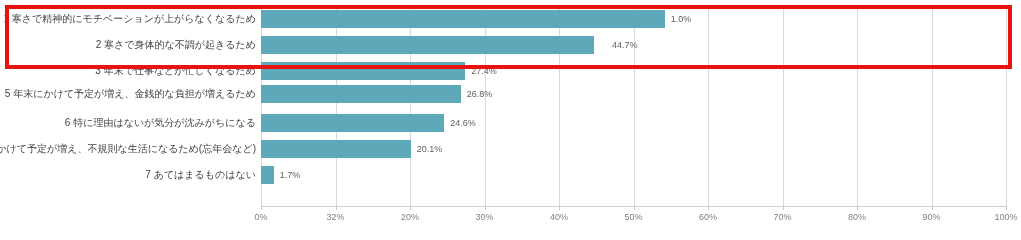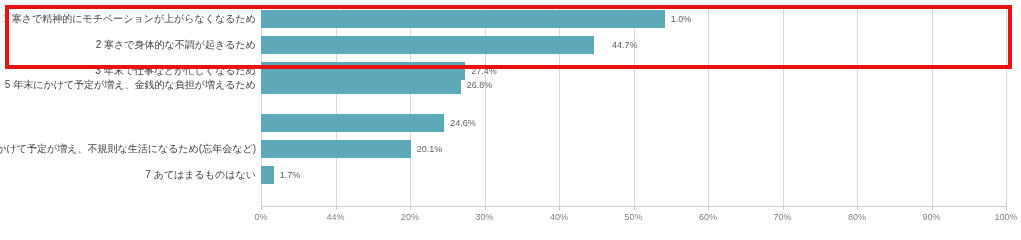--- a/index.html
+++ b/index.html
@@ -134,46 +134,47 @@
       <div class="row" style="top: 32px;">
         <div class="row-label">2 寒さで身体的な不調が起きるため</div>
         <div class="bar" style="width: 333.015px; background: rgb(94, 169, 185);"></div>
         <div class="bar-value" style="left: 600.015px; margin-left: 12px;">44.7%</div>
       </div>
       <div class="row" style="top: 58px;">
         <div class="row-label">3 年末で仕事などが忙しくなるため</div>
         <div class="bar" style="width: 204.13px; background: rgb(94, 169, 185);"></div>
         <div class="bar-value" style="left: 471.13px;">27.4%</div>
       </div>
-      <div class="row" style="top: 72px; padding-left: 44px;">
+      <div class="row" style="top: 81px; padding-left: 44px;">
         <div class="row-label">5 年末にかけて予定が増え、金銭的な負担が増えるため</div>
         <div class="bar" style="width: 199.66px; background: rgb(94, 169, 185);"></div>
         <div class="bar-value" style="left: 466.66px;">26.8%</div>
       </div>
       <div class="row" style="top: 110px;">
+        <div class="row-label">6 特に理由はないが気分が沈みがちになる</div>
         <div class="bar" style="width: 183.27px; background: rgb(94, 169, 185);"></div>
         <div class="bar-value" style="left: 450.27px;">24.6%</div>
       </div>
       <div class="row" style="top: 136px;">
         <div class="row-label">4 年末にかけて予定が増え、不規則な生活になるため(忘年会など)</div>
         <div class="bar" style="width: 149.745px; background: rgb(94, 169, 185);"></div>
         <div class="bar-value" style="left: 416.745px;">20.1%</div>
       </div>
       <div class="row" style="top: 162px;">
         <div class="row-label">7 あてはまるものはない</div>
         <div class="bar" style="width: 12.665px; background: rgb(94, 169, 185);"></div>
         <div class="bar-value" style="left: 279.665px;">1.7%</div>
       </div>
     </div>
 
   <div id="ticks-container">
       <div class="tick-mark" style="left: 261px;"></div>
       <div class="tick-label" style="left: 261px; color: rgb(128, 128, 128);">0%</div>
       <div class="tick-mark" style="left: 335.5px;"></div>
-      <div class="tick-label" style="left: 335.5px; color: rgb(128, 128, 128);">44%</div>
+      <div class="tick-label" style="left: 335.5px; color: rgb(128, 128, 128);">32%</div>
       <div class="tick-mark" style="left: 410px;"></div>
       <div class="tick-label" style="left: 410px; color: rgb(128, 128, 128);">20%</div>
       <div class="tick-mark" style="left: 484.5px;"></div>
       <div class="tick-label" style="left: 484.5px; color: rgb(128, 128, 128);">30%</div>
       <div class="tick-mark" style="left: 559px;"></div>
       <div class="tick-label" style="left: 559px; color: rgb(128, 128, 128);">40%</div>
       <div class="tick-mark" style="left: 633.5px;"></div>
       <div class="tick-label" style="left: 633.5px; color: rgb(128, 128, 128);">50%</div>
       <div class="tick-mark" style="left: 708px;"></div>
       <div class="tick-label" style="left: 708px; color: rgb(128, 128, 128);">60%</div>

